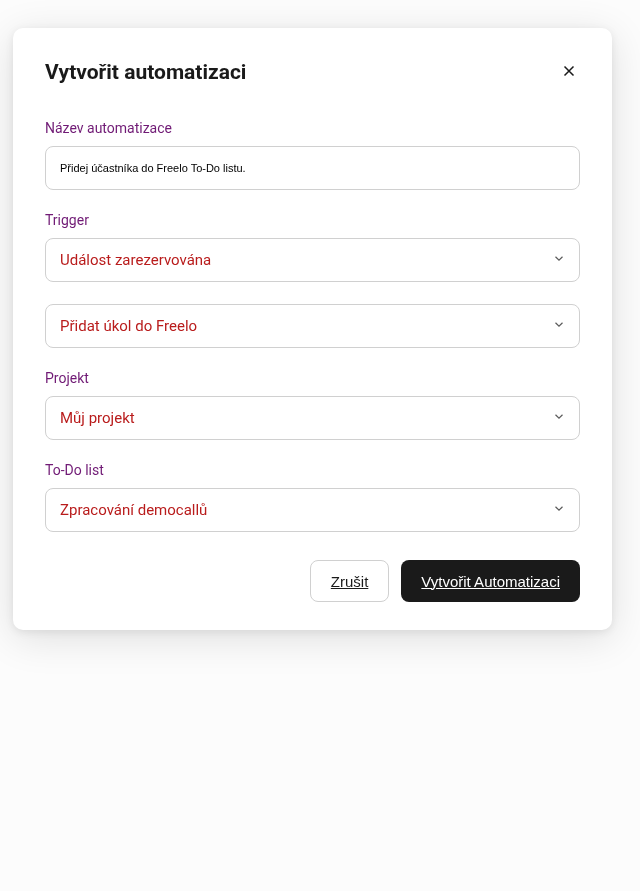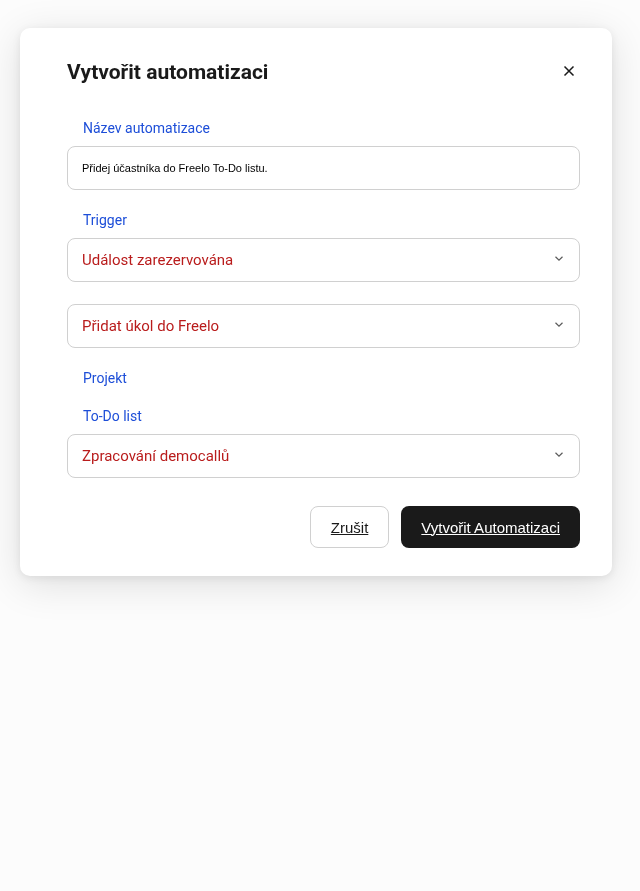--- a/index.html
+++ b/index.html
@@ -19,26 +19,26 @@
       position: absolute;
       top: 0;
       left: 0;
       right: 0;
       bottom: 0;
       background: rgba(255,255,255,0.7);
     }
     .modal {
       position: absolute;
       top: 28px;
-      left: 20px;
+      left: 13px;
       right: 28px;
       background: #fff;
       border-radius: 10px;
       box-shadow: 0 8px 40px rgba(0,0,0,0.12), 0 2px 8px rgba(0,0,0,0.08);
-      padding: 32px 32px 28px 47px;
+      padding: 32px 32px 28px 32px;
     }
     .modal-header {
       display: flex;
       justify-content: space-between;
       align-items: flex-start;
       margin-bottom: 36px;
     }
     .modal-title {
       font-size: 21px;
       font-weight: 700;
@@ -56,24 +56,23 @@
       height: 18px;
       stroke: #1a1a1a;
       stroke-width: 2;
     }
     .form-group {
       margin-bottom: 22px;
     }
     .form-label {
       display: block;
       font-size: 14px;
-      color: #1d4ed8;
+      color: #701a75;
       margin-bottom: 10px;
       font-weight: 400;
-      margin-left: 16px;
     }
     .text-input {
       width: 100%;
       height: 44px;
       padding: 0 14px;
       font-size: 11px;
       color: #000000;
       border: 1px solid #d0d0d0;
       border-radius: 8px;
       background: #fff;
@@ -183,20 +182,30 @@
       <span class="chevron">
         <svg viewBox="0 0 24 24">
             <polyline points="6 9 12 15 18 9"></polyline>
           </svg>
       </span>
     </div>
   </div>
 
   <div class="form-group">
     <label class="form-label">Projekt</label>
+    <div class="select-wrap">
+      <div class="select-input">
+        <span>Můj projekt</span>
+      </div>
+      <span class="chevron">
+        <svg viewBox="0 0 24 24">
+            <polyline points="6 9 12 15 18 9"></polyline>
+          </svg>
+      </span>
+    </div>
   </div>
 
   <div class="form-group">
     <label class="form-label">To-Do list</label>
     <div class="select-wrap">
       <div class="select-input">
         <span>Zpracování democallů</span>
       </div>
       <span class="chevron">
         <svg viewBox="0 0 24 24">

